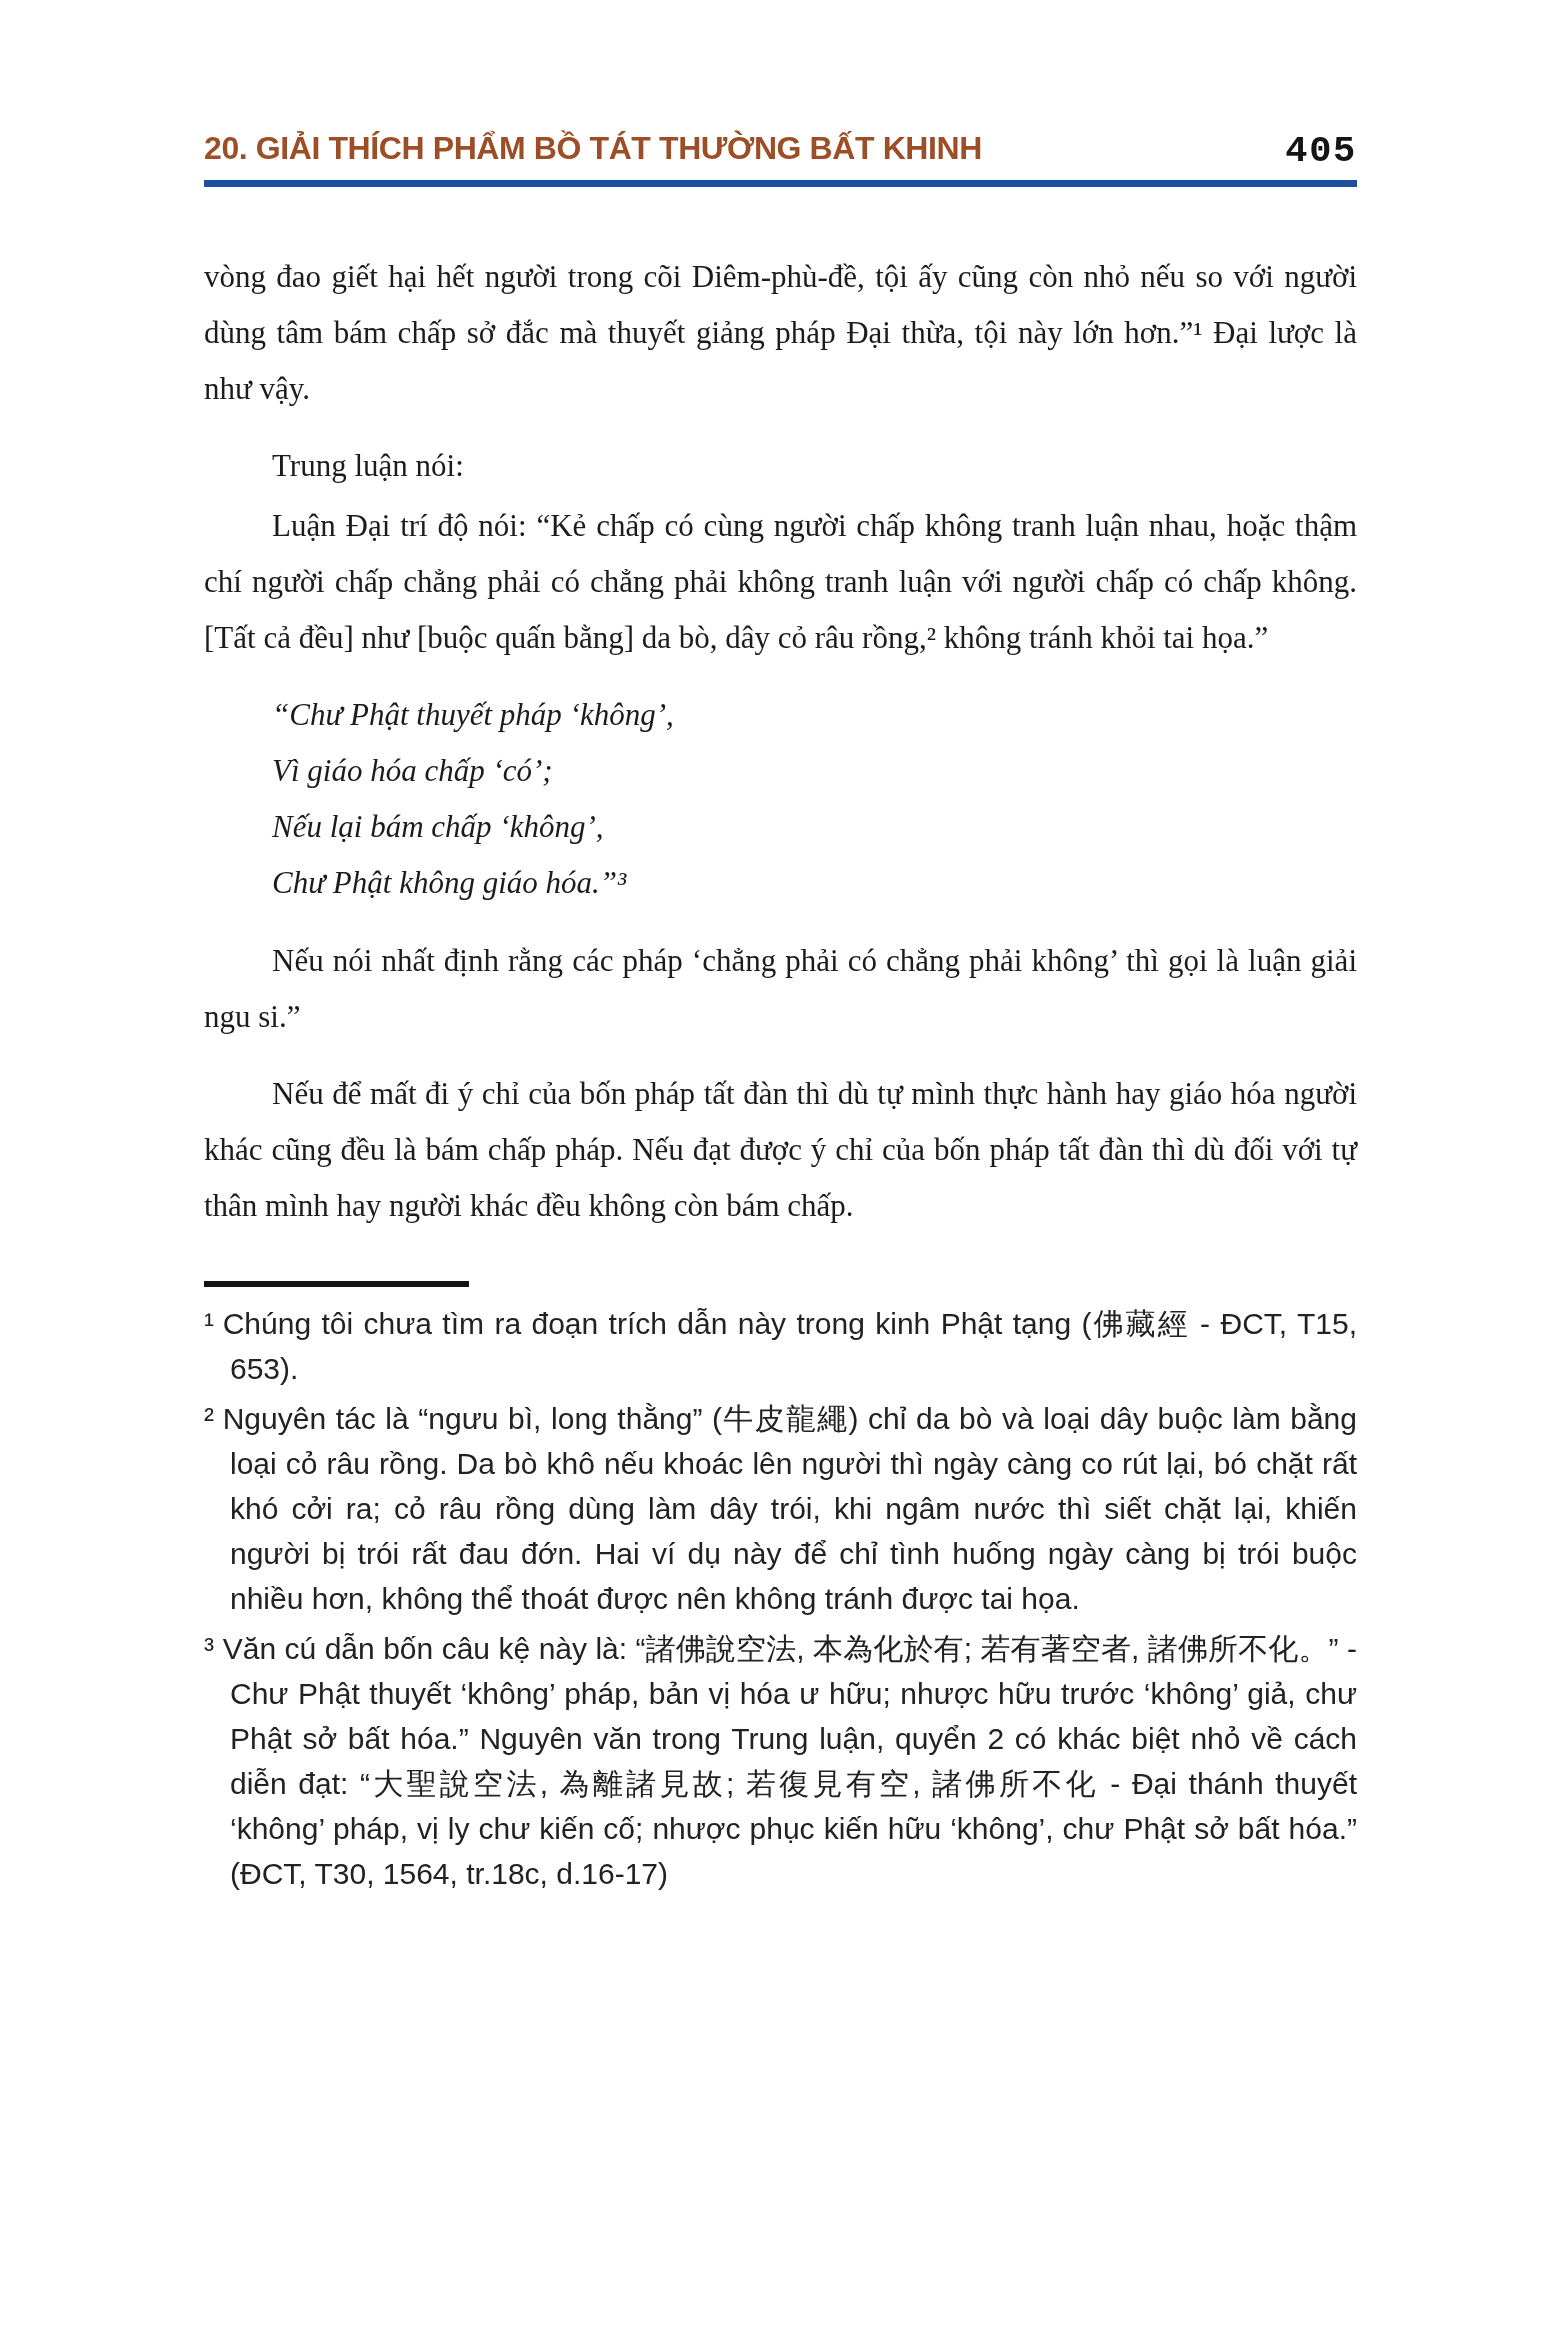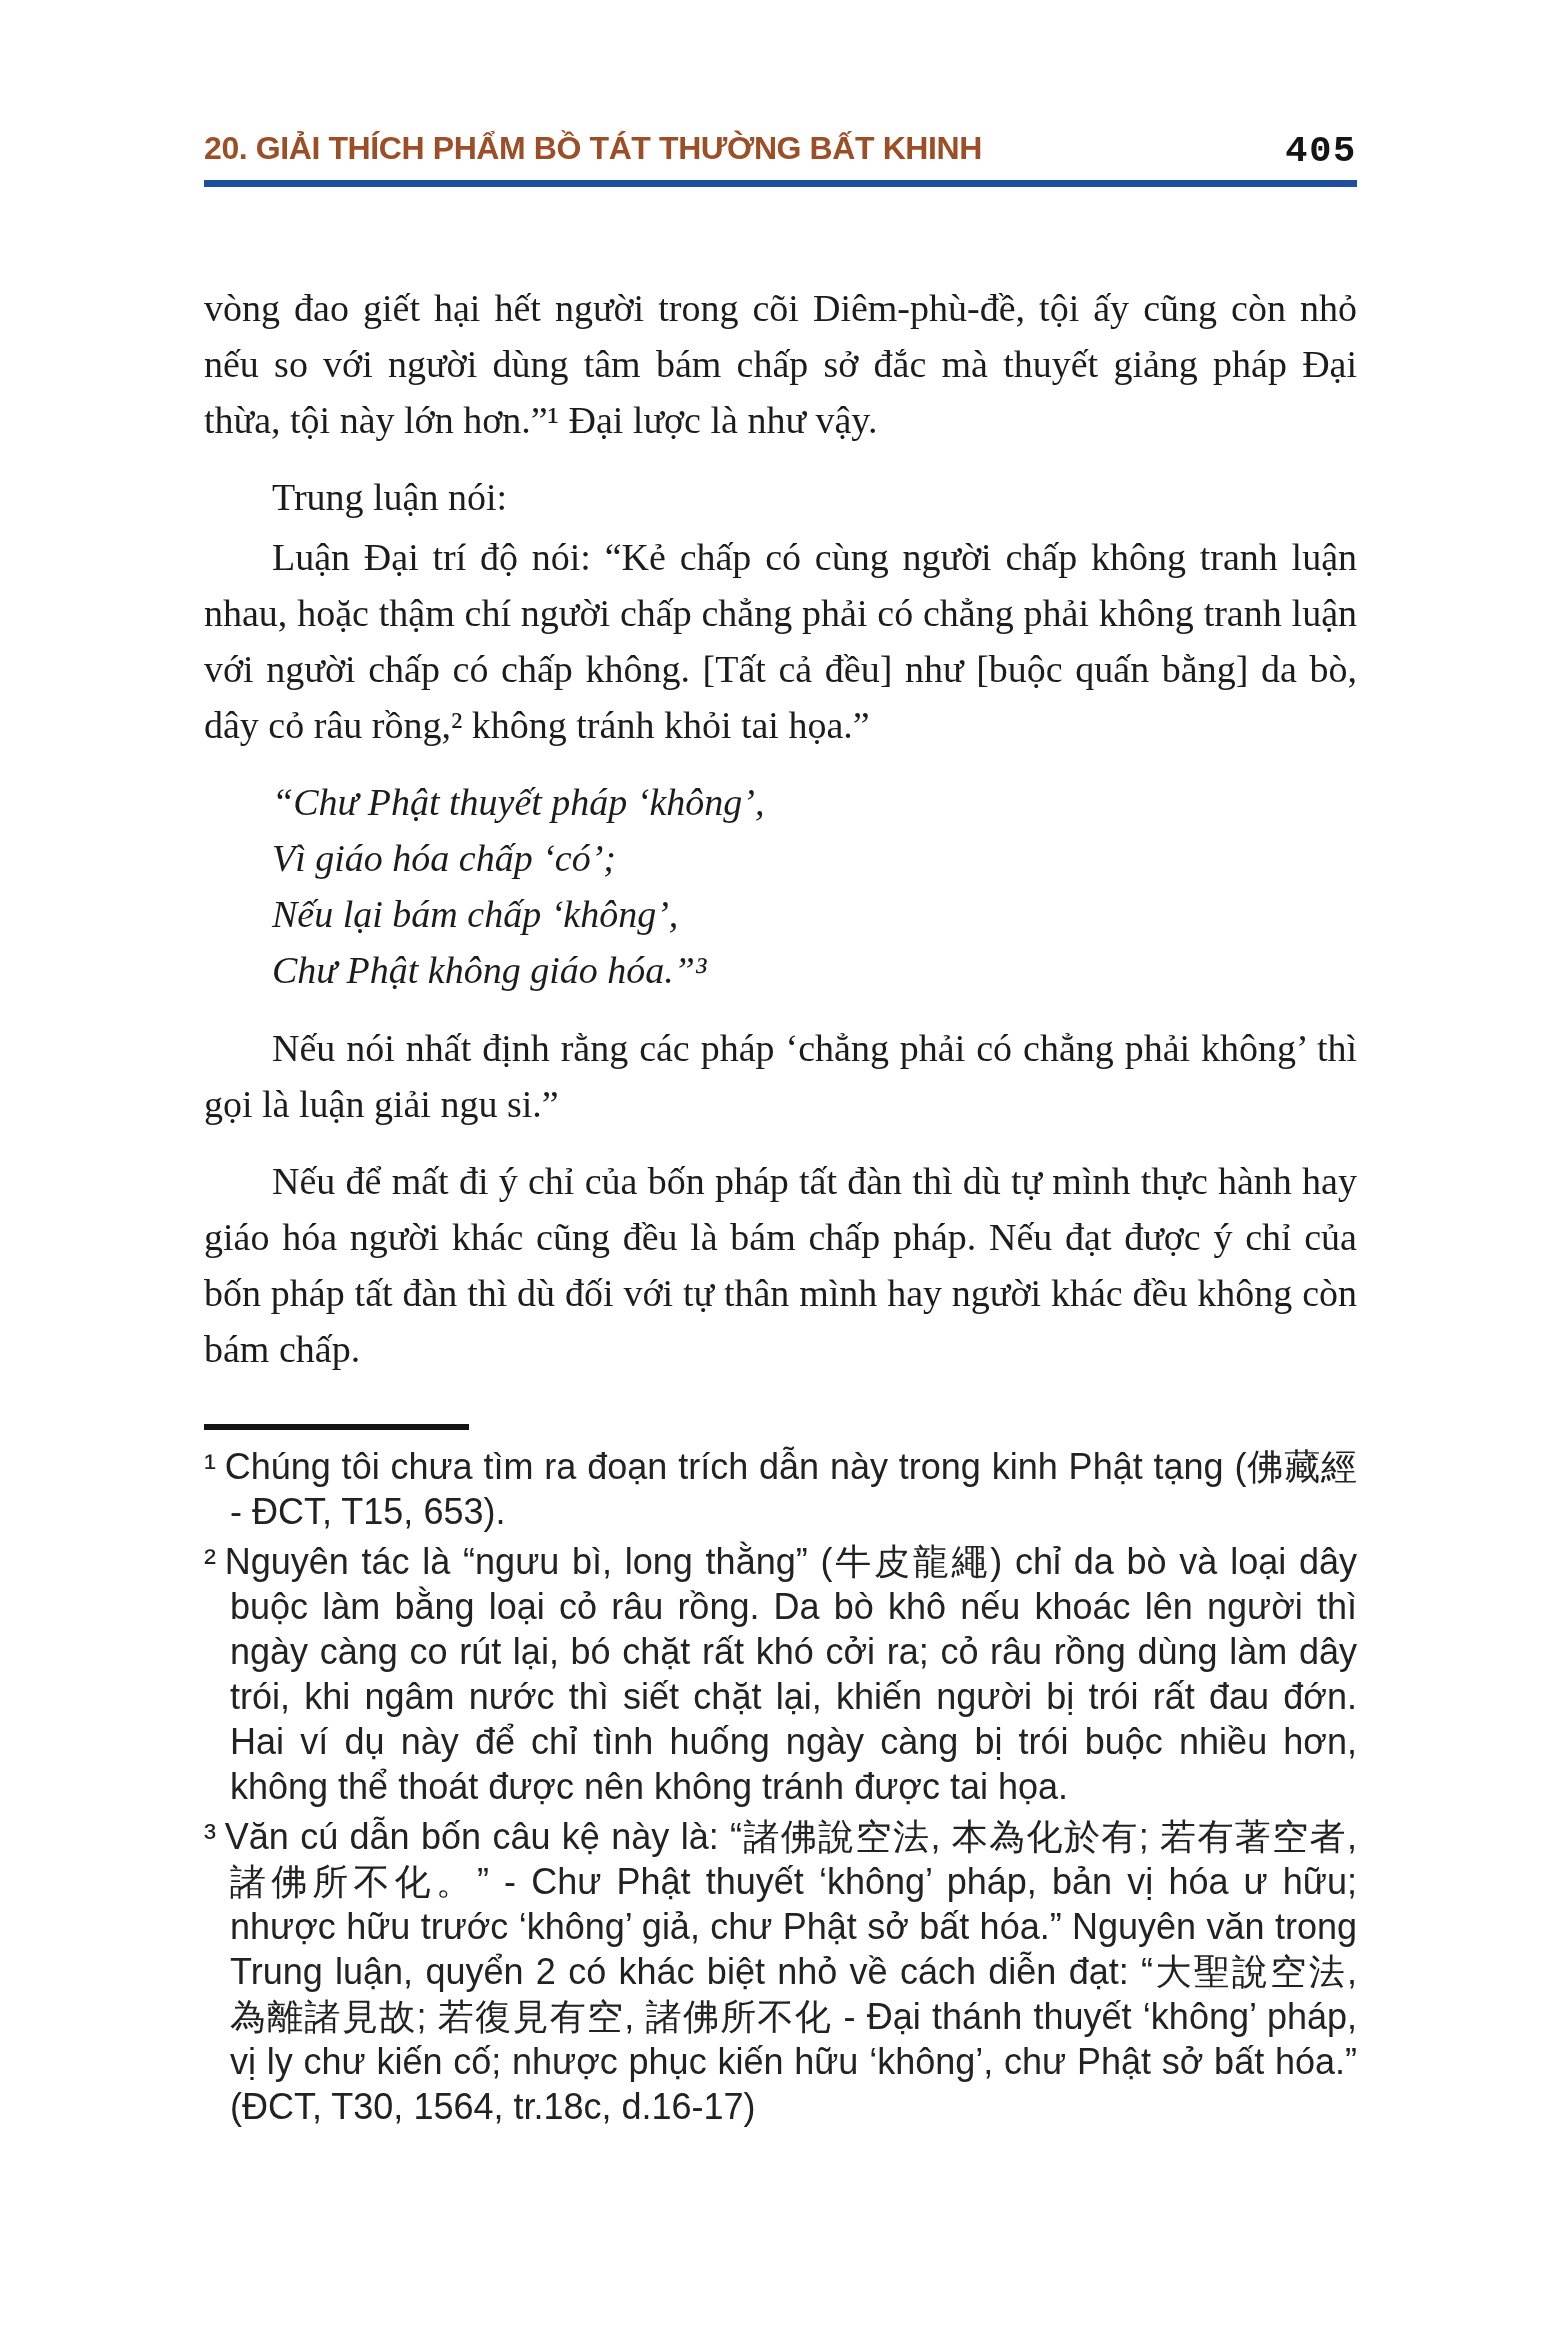--- a/index.html
+++ b/index.html
@@ -33,38 +33,38 @@
     letter-spacing:1.7px;
     color:#151515;
   }
   .header-rule {
     height:7px;
     background:var(--header-rule,#1e4f9c);
     margin-top:10.4px;
   }
   
   .body-text {
-    margin-top:93px;
-    font-size:38px;
+    margin-top:62px;
+    font-size:31px;
     line-height:56px;
     text-align:justify;
   }
   .body-text p { margin:0 0 21px 0; }
   .par-indent { text-indent:68px; }
   .lead-in { margin-bottom:3.5px !important; }
   .verse {
     font-style:italic;
     margin:8.7px 0 22.6px 68px;
   }
   .verse p { margin:0; line-height:56px; }
   
   .footnotes {
     margin-top:47px;
     font-family:"Liberation Sans", sans-serif;
-    font-size:36px;
+    font-size:30px;
     line-height:45px;
     text-align:justify;
     color:#222222;
   }
   .fn-rule {
     width:265px; height:5.2px;
     background:#141414;
     margin:0 0 14px 0;
   }
   .footnote {

